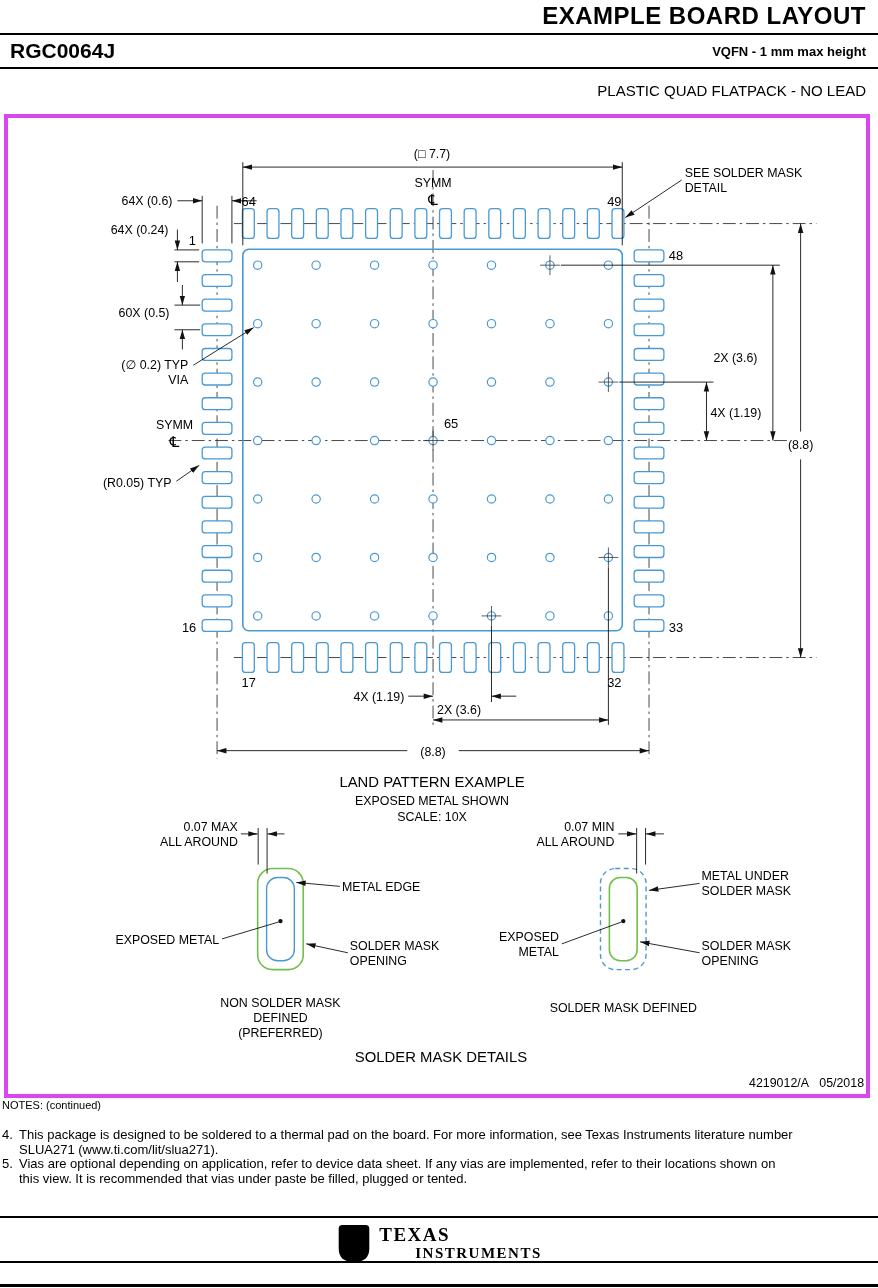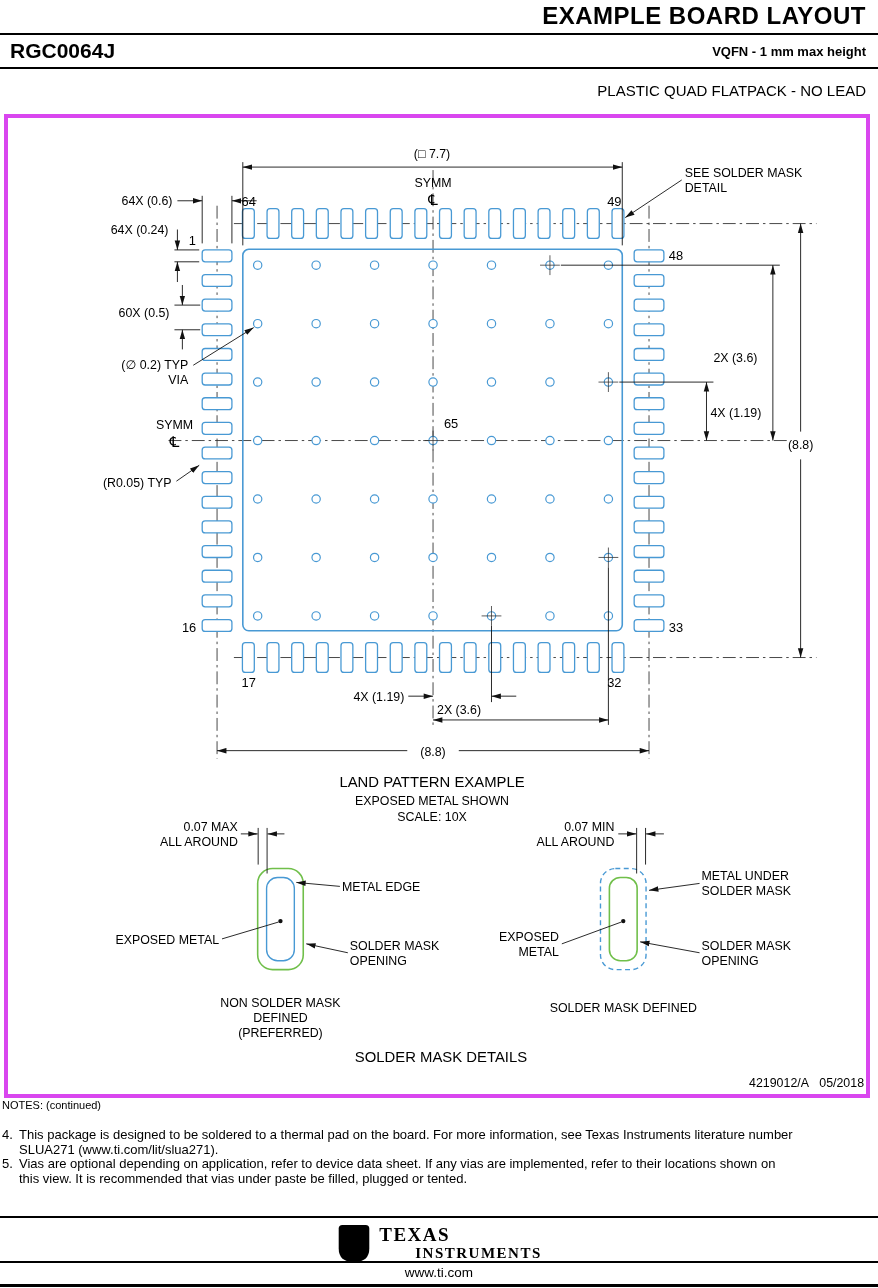--- a/index.html
+++ b/index.html
@@ -339,16 +339,15 @@
     <svg class="ti-bug" viewBox="0 0 40 44" width="36" height="40" aria-hidden="true">
       <path d="M3,6 Q3,2 7,2 L33,2 Q37,2 37,6 L37,28 Q37,43 20,43 Q3,43 3,28 Z" fill="#000"></path>
       <text x="20" y="30" text-anchor="middle" font-family="Liberation Serif, DejaVu Serif, serif" font-weight="bold" font-size="24" fill="#fff">ti</text>
     </svg>
     <div class="brand">
       <div class="brand1">TEXAS</div>
       <div class="brand2">INSTRUMENTS</div>
     </div>
   </div>
   <div class="rule r4"></div>
-  <div class="footer-url">www.ti.com</div>
   <div class="rule bottom-bar"></div>
 
 </div>
 
 </body></html>

